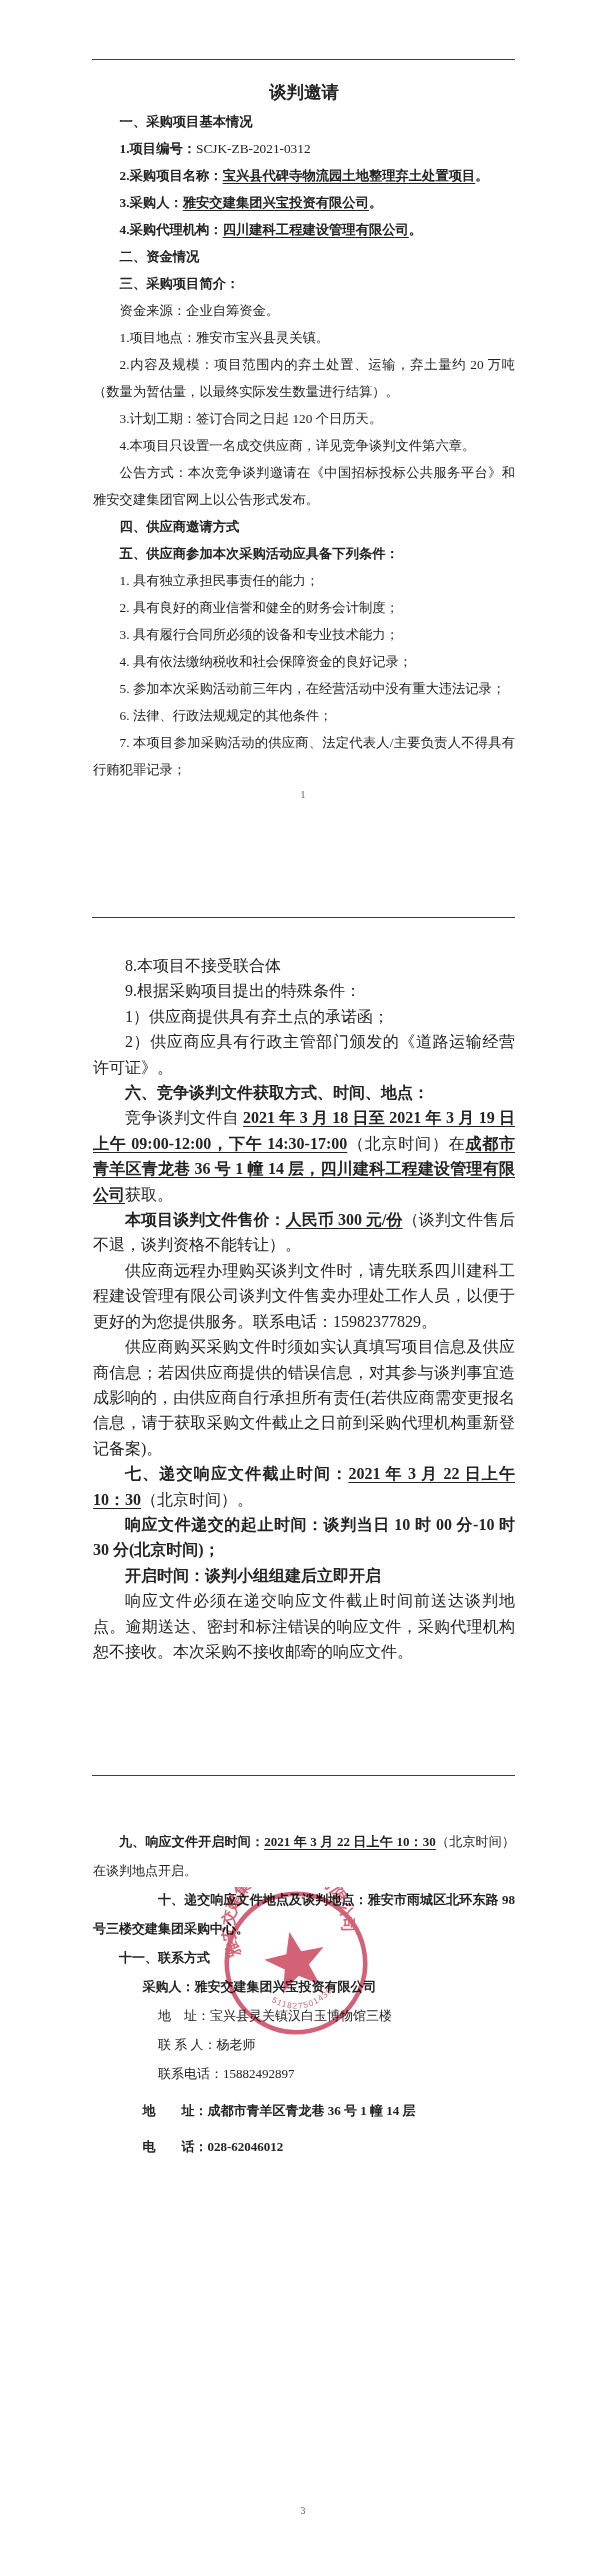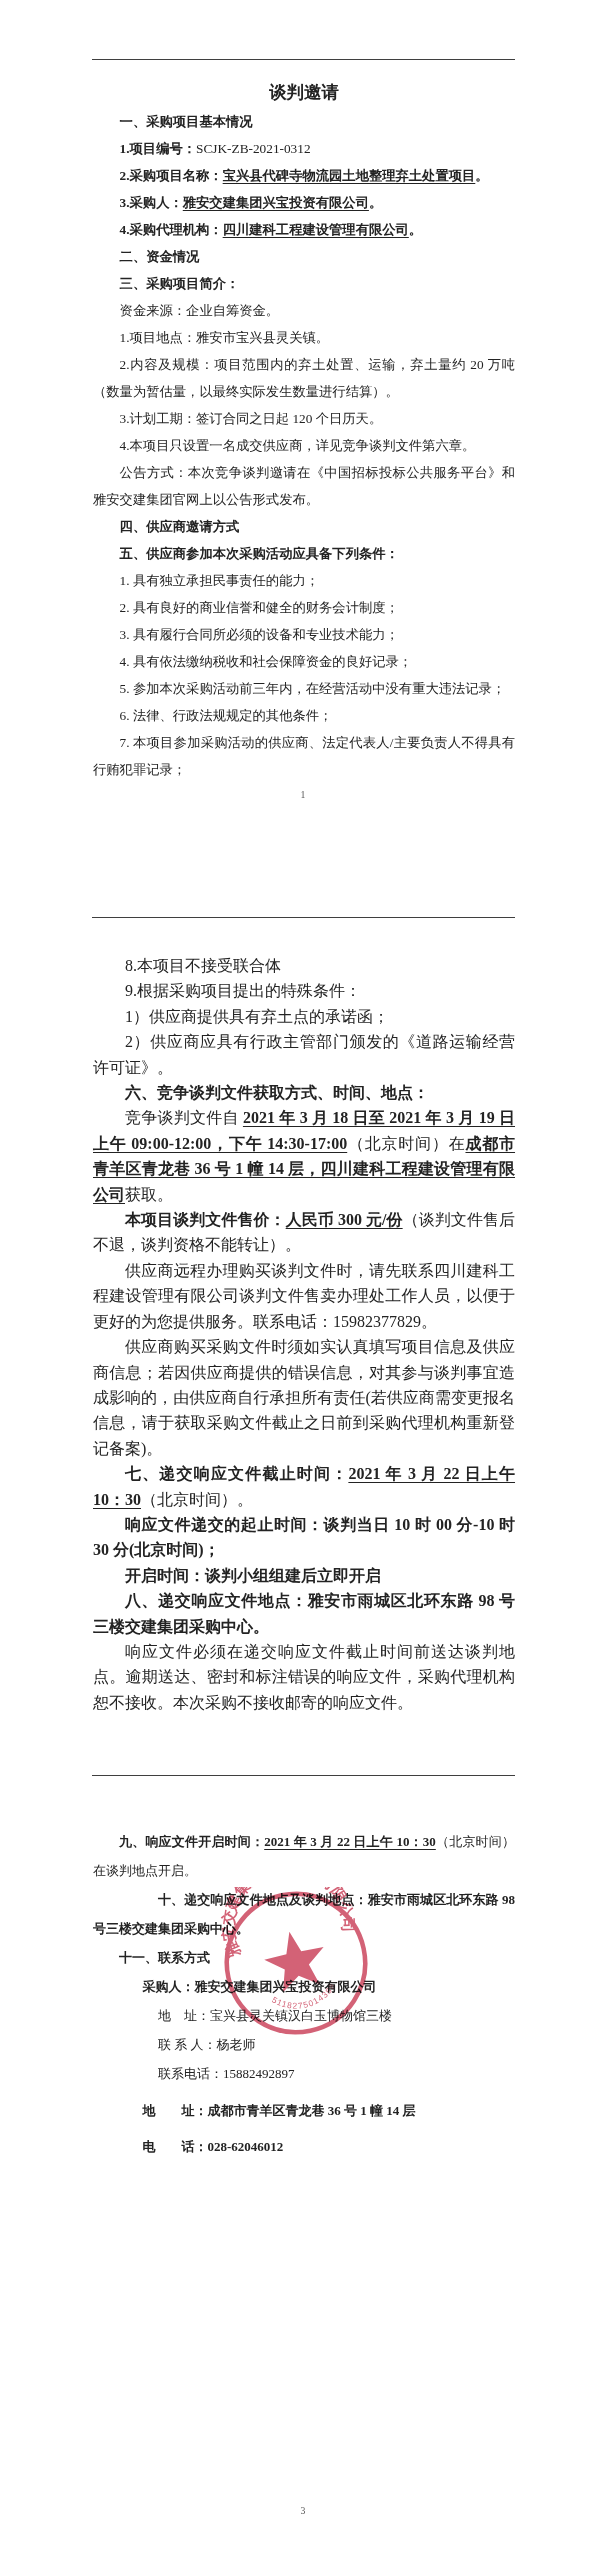--- a/index.html
+++ b/index.html
@@ -81,21 +81,20 @@
     <p class="indent b">六、竞争谈判文件获取方式、时间、地点：</p>
     <p class="indent"><span>竞争谈判文件自 </span><span class="b u">2021 年 3 月 18 日至 2021 年 3 月 19 日上午 09:00-12:00，下午 14:30-17:00</span><span>（北京时间）在</span><span class="b u">成都市青羊区青龙巷 36 号 1 幢 14 层，四川建科工程建设管理有限公司</span><span>获取。</span></p>
     <p class="indent"><span class="b">本项目谈判文件售价：</span><span class="b u">人民币 300 元/份</span><span>（谈判文件售后不退，谈判资格不能转让）。</span></p>
     <p class="indent">供应商远程办理购买谈判文件时，请先联系四川建科工程建设管理有限公司谈判文件售卖办理处工作人员，以便于更好的为您提供服务。联系电话：15982377829。</p>
     <p class="indent">供应商购买采购文件时须如实认真填写项目信息及供应商信息；若因供应商提供的错误信息，对其参与谈判事宜造成影响的，由供应商自行承担所有责任(若供应商需变更报名信息，请于获取采购文件截止之日前到采购代理机构重新登记备案)。</p>
 
     <p class="indent"><span class="b">七、递交响应文件截止时间：</span><span class="b u">2021 年 3 月 22 日上午 10：30</span><span>（北京时间）。</span></p>
     <p class="indent b">响应文件递交的起止时间：谈判当日 10 时 00 分-10 时 30 分(北京时间)；</p>
     <p class="indent b">开启时间：谈判小组组建后立即开启</p>
 
-    <p class="indent b">八、递交响应文件地点：雅安市雨城区北环东路 98 号三楼交建集团采购中心。</p>
     <p class="indent">响应文件必须在递交响应文件截止时间前送达谈判地点。逾期送达、密封和标注错误的响应文件，采购代理机构恕不接收。本次采购不接收邮寄的响应文件。</p>
   </div>
   <div class="pagenum">2</div>
 </div>
 
 <div class="page p3 last">
   <div class="header-rule"></div>
   <div class="content">
     <p class="indent first-gap"><span class="b">九、响应文件开启时间：</span><span class="b u">2021 年 3 月 22 日上午 10：30</span><span>（北京时间）在谈判地点开启。</span></p>
     <p class="indent5 b">十、递交响应文件地点及谈判地点：雅安市雨城区北环东路 98 号三楼交建集团采购中心。</p>

